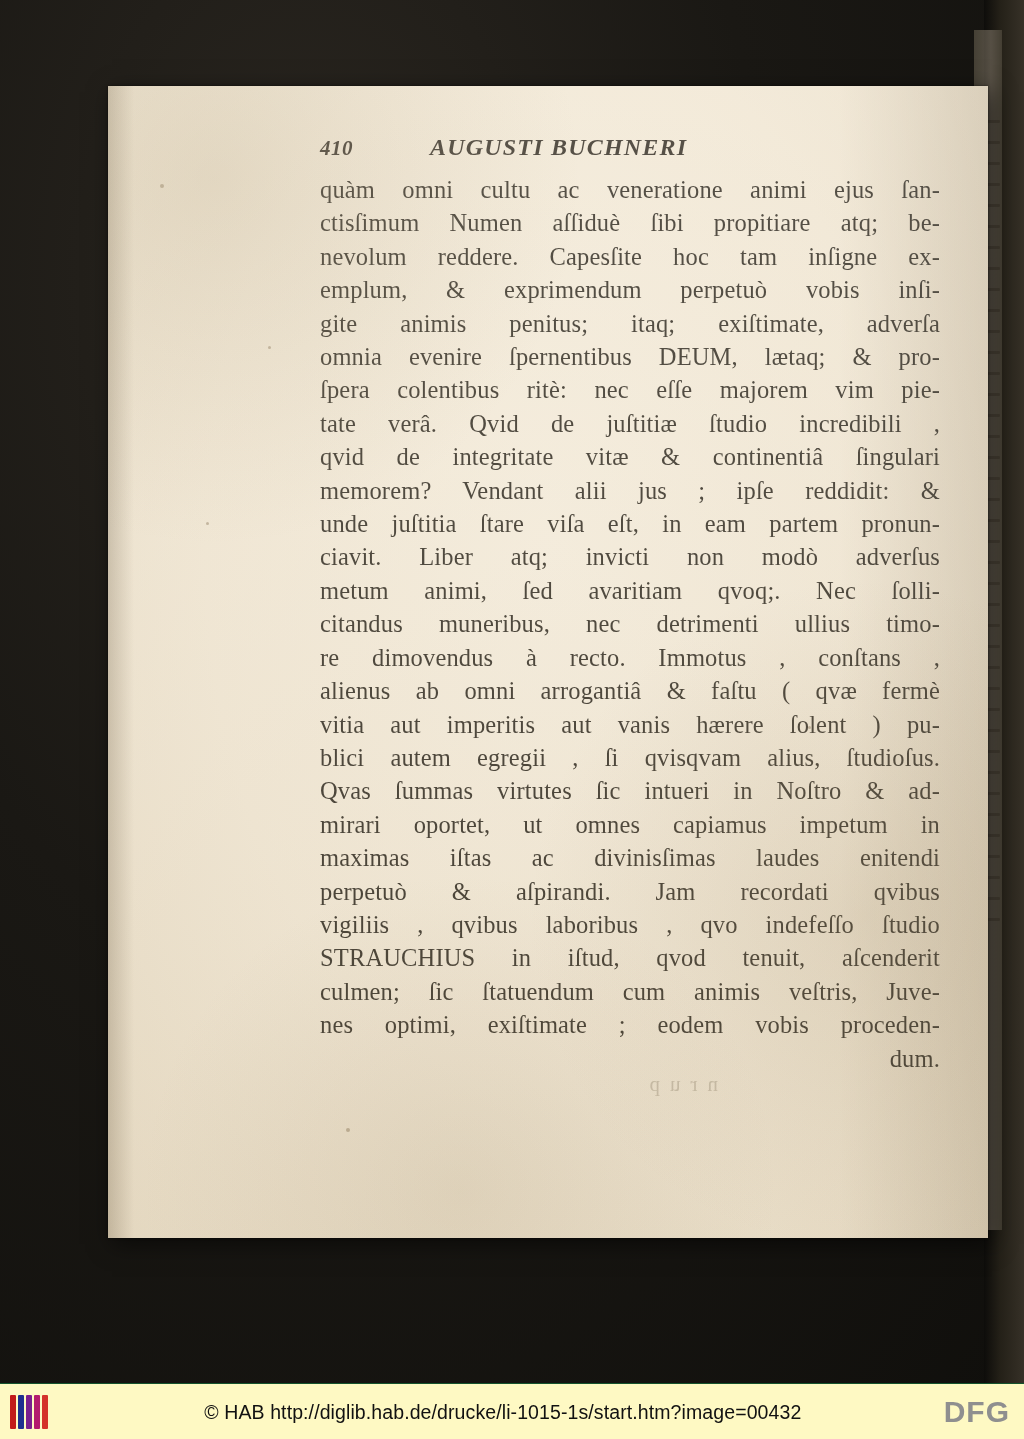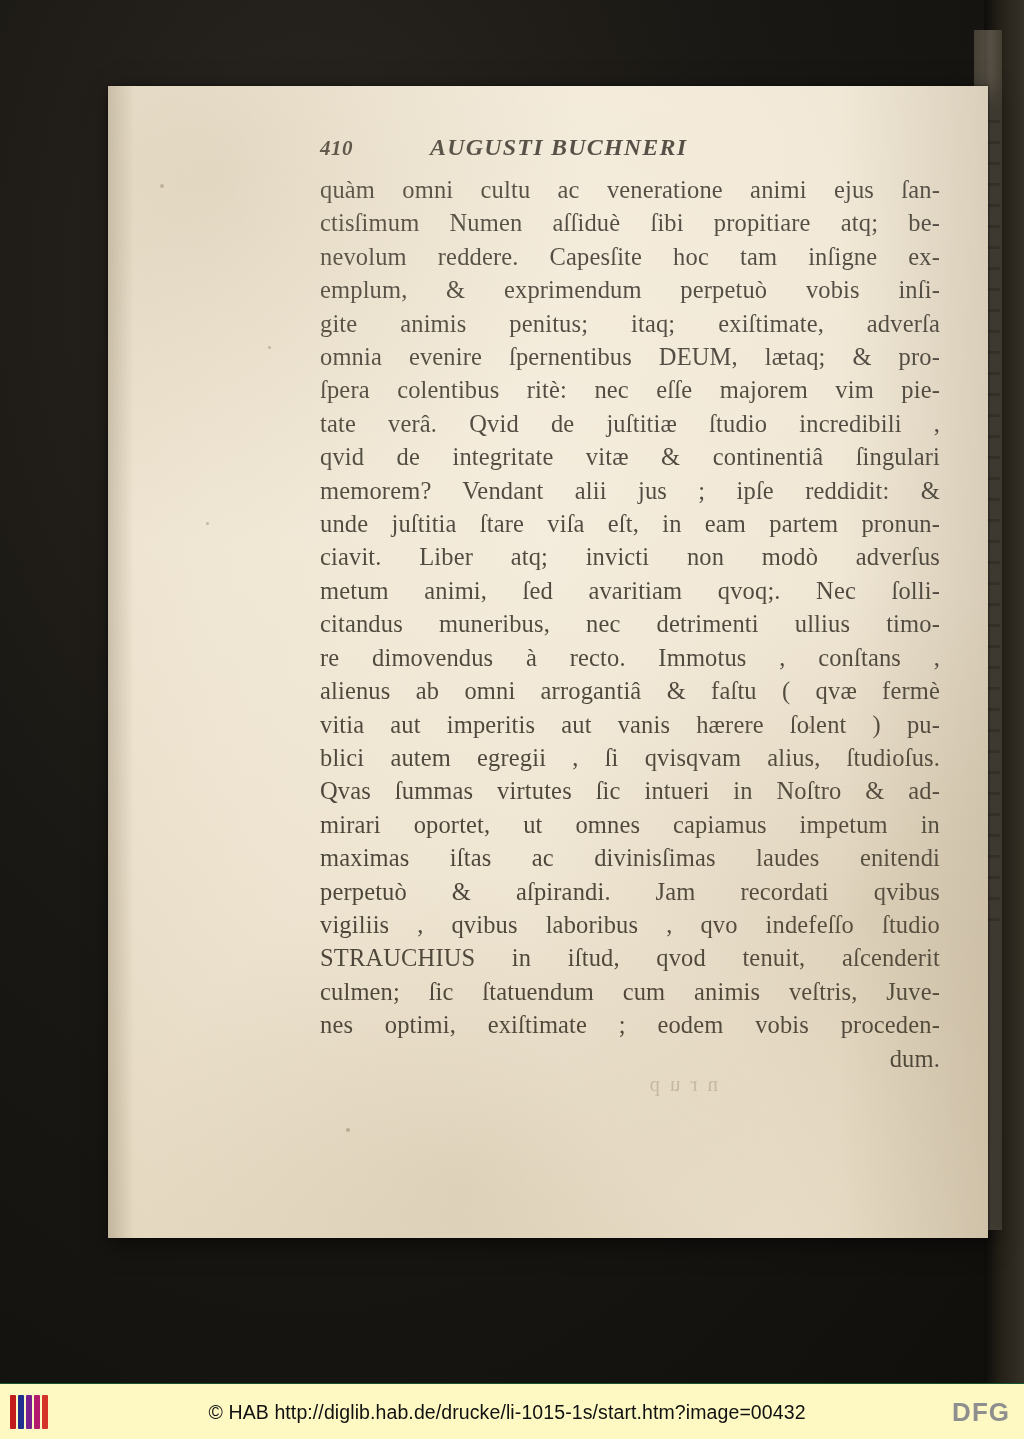--- a/index.html
+++ b/index.html
@@ -207,21 +207,21 @@
     font-family: "Liberation Sans", sans-serif;
     font-size: 19.5px;
     color: #111;
     letter-spacing: .1px;
     white-space: nowrap;
   }
   .dfg {
     margin-right: 14px;
     font-family: "Liberation Sans", sans-serif;
     font-weight: 700;
-    font-size: 26px;
+    font-size: 30px;
     letter-spacing: 1px;
     color: #8f8f8f;
     display: flex;
     align-items: center;
   }
   .dfg span { display: inline-block; }
 </style>
 </head>
 <body>
 

